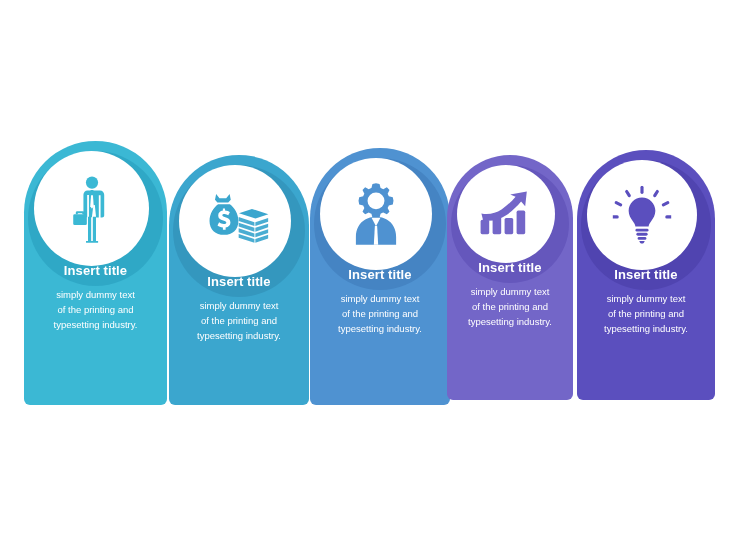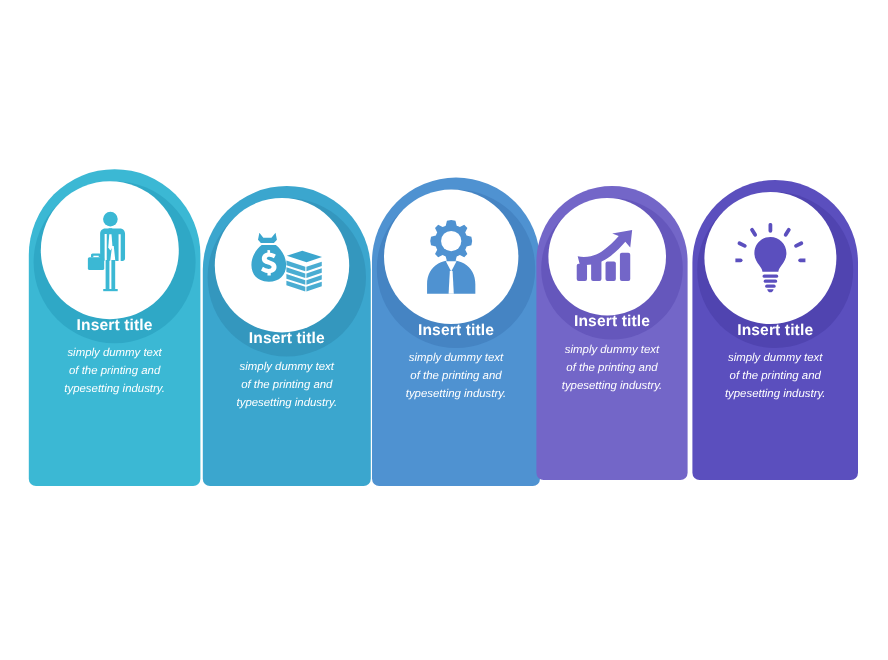--- a/index.html
+++ b/index.html
@@ -69,21 +69,20 @@
   }
 
   .card-desc {
     font-size: 9.5px;
     line-height: 15px;
     margin: 0;
     padding: 0 8px;
   }
   .card-desc span {
     display: block;
-    font-style: italic;
   }
 </style>
 </head>
 <body>
 
 <div id="infographic">
     <div class="card" style="left: 24px; top: 141px; width: 143px; height: 264px;">
       <div class="card-body" style="background: rgb(59, 184, 212); border-radius: 71.5px 71.5px 6px 6px;"></div>
       <div class="card-disc" style="background: rgb(47, 168, 198); width: 135px; height: 135px; left: 4px; top: 10px;"></div>
       <div class="card-disc" style="width: 115px; height: 115px; left: 10px; top: 10px;"></div>

